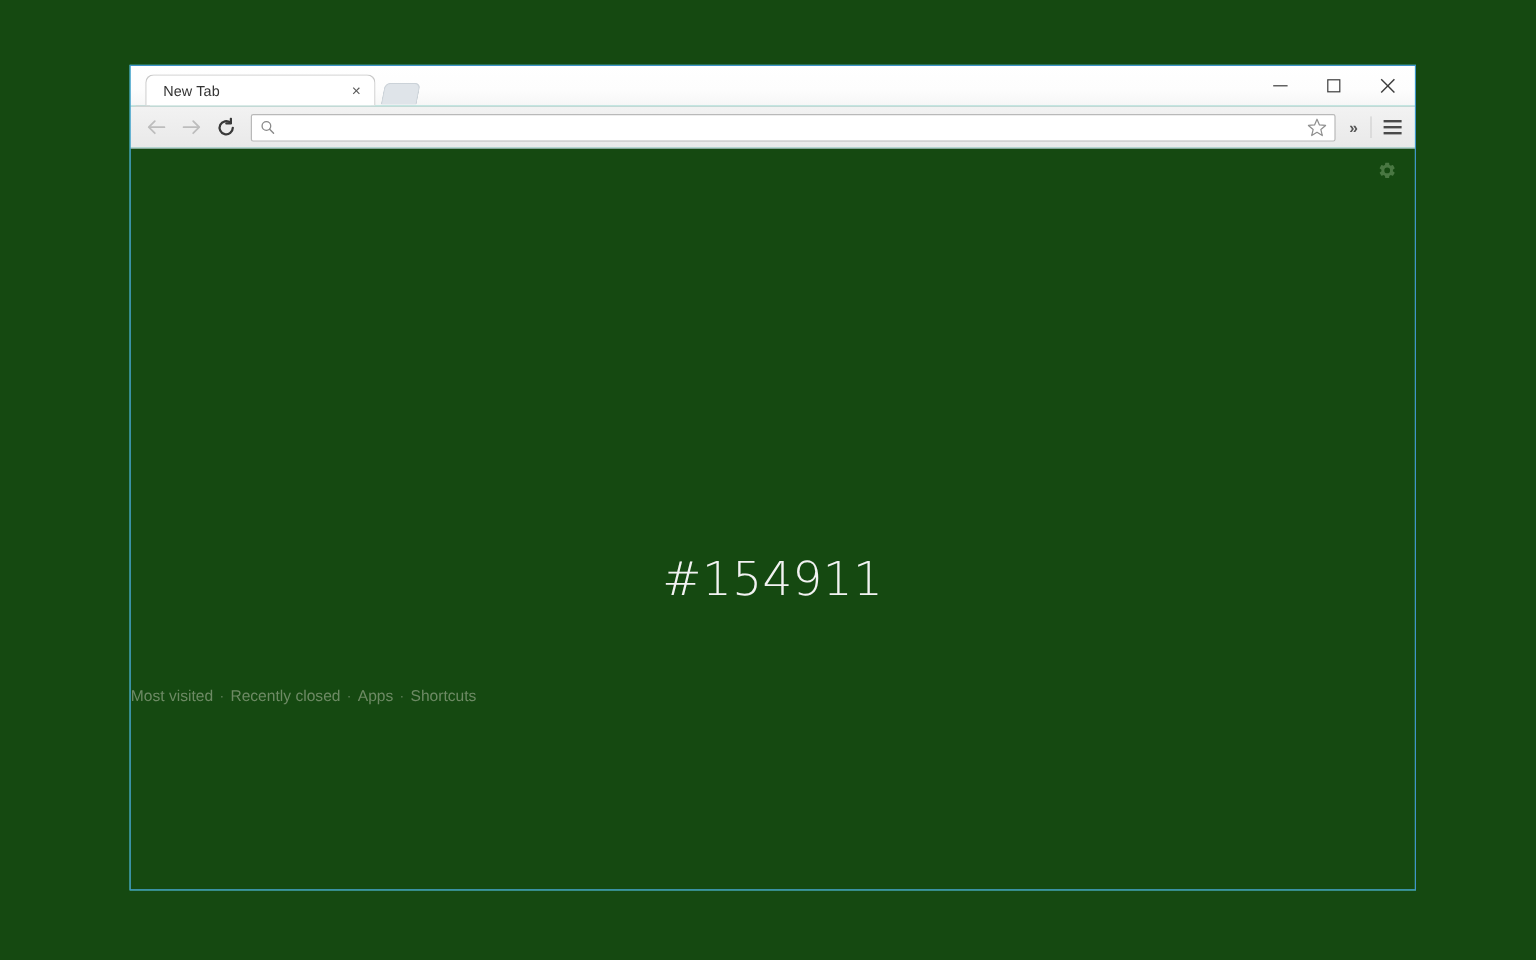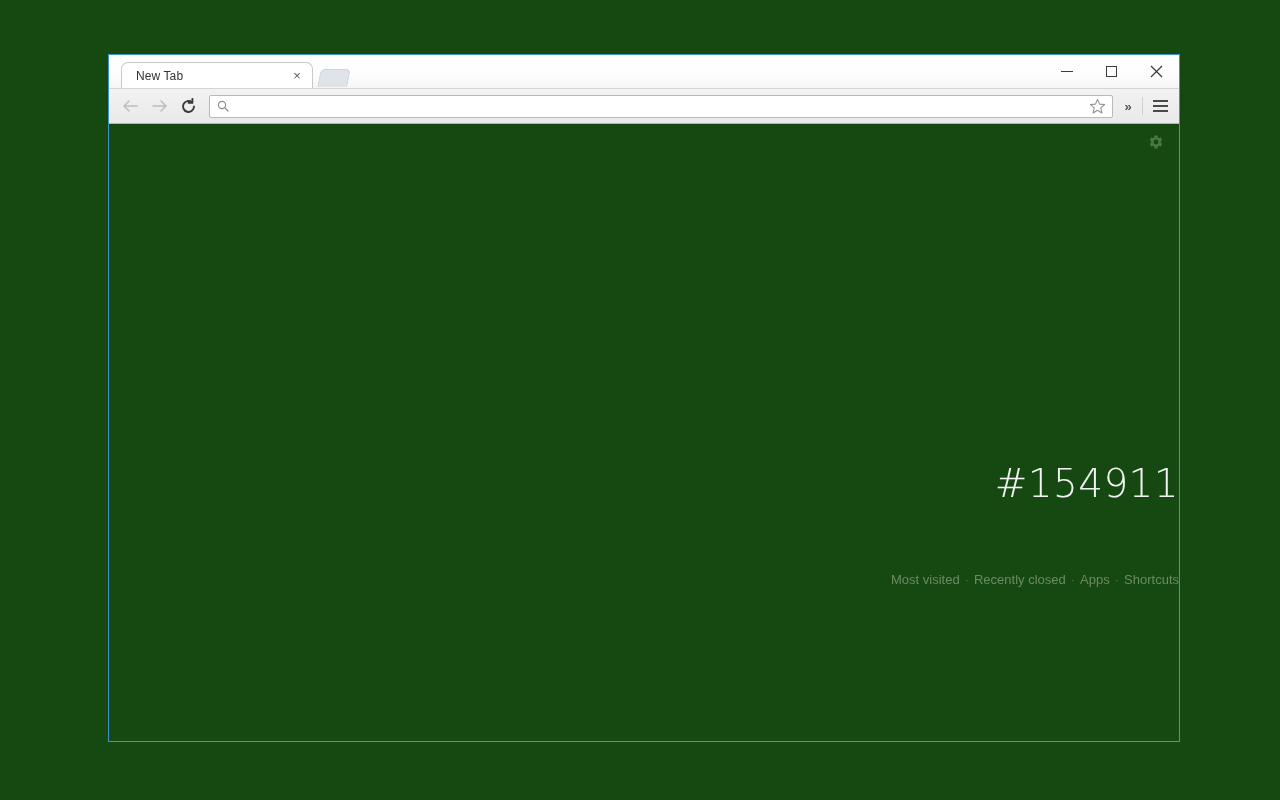--- a/index.html
+++ b/index.html
@@ -252,35 +252,35 @@
   }
   .clock .unit {
     padding: 0 0.02em;
   }
 
   .hexcode {
     position: absolute;
     left: 0;
     right: 0;
     top: 340px;
-    text-align: right;
+    text-align: center;
     color: #f2f2f2;
     font-family: "DejaVu Sans", sans-serif;
     font-weight: 300;
     font-size: 39px;
     line-height: 1;
     letter-spacing: 0.01em;
   }
 
   .links {
     position: absolute;
     left: 0;
     right: 0;
     top: 448px;
-    text-align: right;
+    text-align: left;
     font-size: 13px;
     color: #6d8a64;
     white-space: nowrap;
   }
   .links a {
     color: #6d8a64;
     text-decoration: none;
     cursor: pointer;
   }
   .links .dot {

